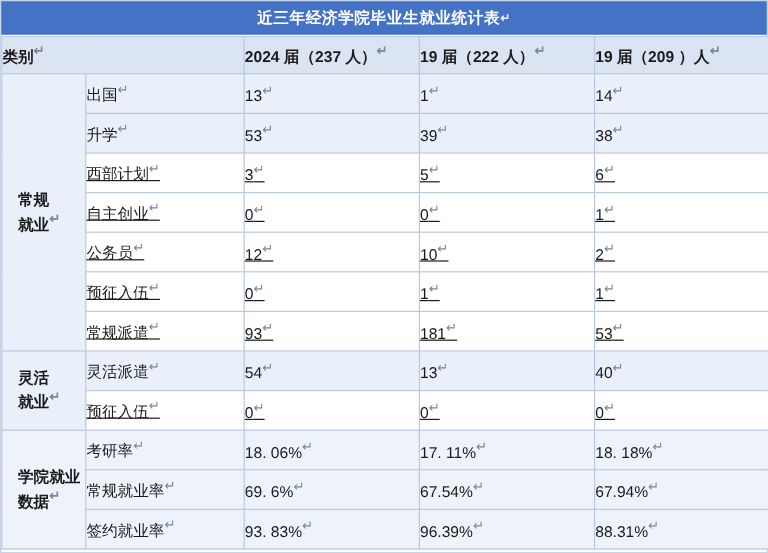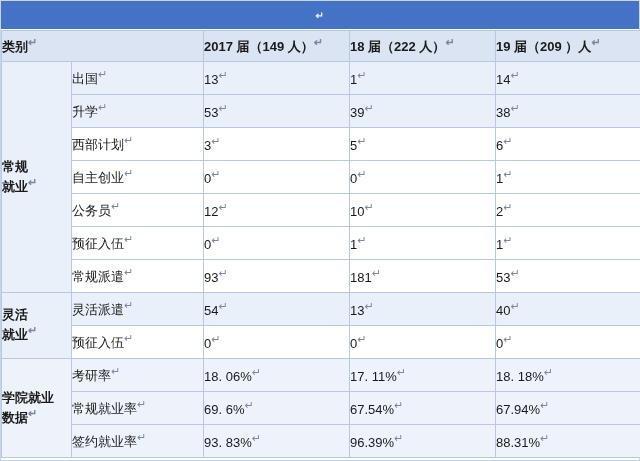--- a/index.html
+++ b/index.html
@@ -54,24 +54,25 @@
   .col-yr   { width: 146px; }
   .hdr-row td {
     background: #dbe4f2;
     font-weight: bold;
     height: 31px;
   }
   .cat-cell {
     background: #dbe4f2;
     font-weight: bold;
     font-size: 13px;
+    padding-left: 13px;
   }
   .cat-cell .line2 { display: block; }
   .row-shade td { background: #eaf0fa; }
-  .row-plain td { background: #ffffff; }
+  .row-plain td { background: #ffffff; text-decoration: underline; }
   .item-cell { background: #ffffff; }
   .row-shade .item-cell { background: #eaf0fa; }
   .stat-row td { background: #eef3fb; }
   .stat-row .item-cell { background: #eef3fb; }
   .mark {
     font-size: 11px;
     color: #7b87a0;
     vertical-align: super;
   }
   .title-mark {
@@ -79,41 +80,42 @@
     color: #e8eefb;
     vertical-align: super;
   }
 </style>
 </head>
 <body>
 
 <div id="doc">
 
   <div class="title-bar">
+    <span>近三年经济学院毕业生就业统计表</span>
       <span class="title-mark">↵</span>
   </div>
 
   <table>
     <colgroup>
       <col class="col-cat">
       <col class="col-item">
       <col class="col-yr">
       <col class="col-yr">
       <col class="col-yr">
     </colgroup>
     <tbody>
       <tr class="hdr-row">
         <td colspan="2">
           <span>类别</span><span class="mark">↵</span>
         </td>
         <td>
-          <span>2017 届（149 人）</span><span class="mark">↵</span>
+          <span>2024 届（237 人）</span><span class="mark">↵</span>
         </td>
         <td>
-          <span>18 届（222 人）</span><span class="mark">↵</span>
+          <span>19 届（222 人）</span><span class="mark">↵</span>
         </td>
         <td>
           <span>19 届（209 ）人</span><span class="mark">↵</span>
         </td>
       </tr>
 
       <tr class="row-shade">
         <td class="cat-cell" rowspan="7">
           <span class="line2">常规</span>
           <span class="line2"><span>就业</span><span class="mark">↵</span></span>

